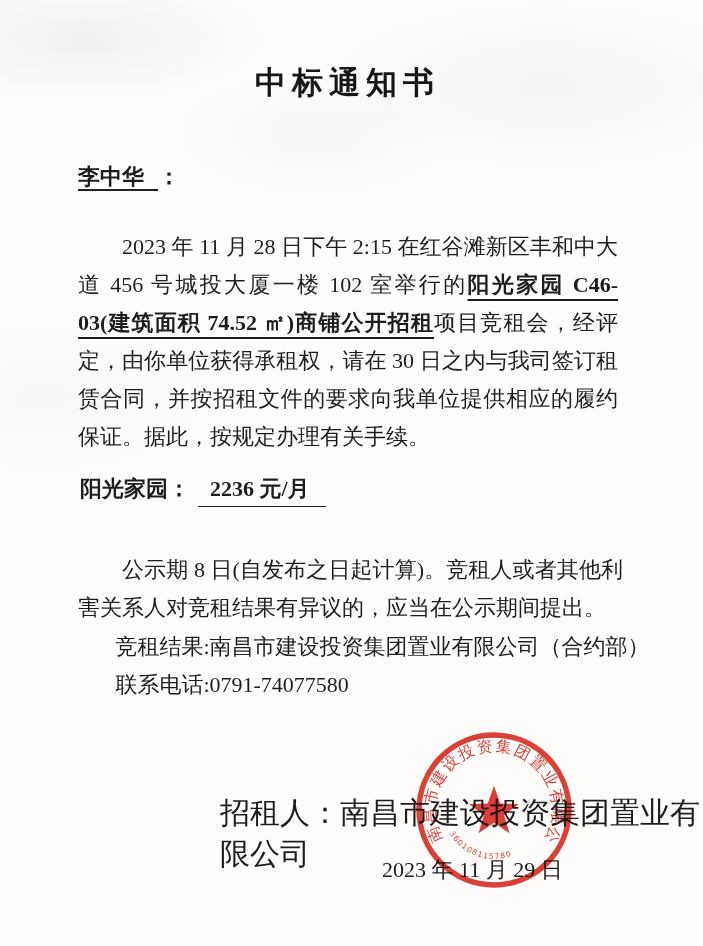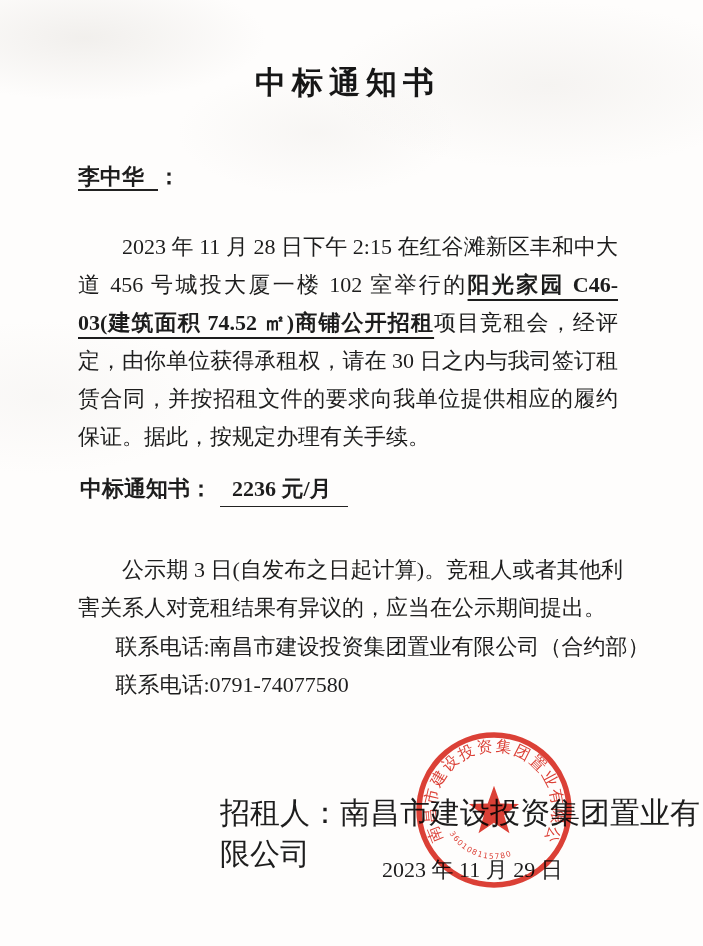--- a/index.html
+++ b/index.html
@@ -113,26 +113,26 @@
 
   <h1 class="doc-title">中标通知书</h1>
 
   <div class="addressee">
     <span class="name">李中华</span><span>：</span>
   </div>
 
   <p class="body-para"><span>2023 年 11 月 28 日下午 2:15 在红谷滩新区丰和中大道 456 号城投大厦一楼 102 室举行的</span><span class="highlight">阳光家园 C46-03(建筑面积 74.52 ㎡)商铺公开招租</span><span>项目竞租会，经评定，由你单位获得承租权，请在 30 日之内与我司签订租赁合同，并按招租文件的要求向我单位提供相应的履约保证。据此，按规定办理有关手续。</span></p>
 
   <div class="result-line">
-    <span>中标通知书：</span><span class="value">2236 元/月</span>
+    <span>阳光家园：</span><span class="value">2236 元/月</span>
   </div>
 
-  <p class="notice-para">公示期 3 日(自发布之日起计算)。竞租人或者其他利害关系人对竞租结果有异议的，应当在公示期间提出。</p>
+  <p class="notice-para">公示期 8 日(自发布之日起计算)。竞租人或者其他利害关系人对竞租结果有异议的，应当在公示期间提出。</p>
 
-  <div class="supervisor-line">联系电话:南昌市建设投资集团置业有限公司（合约部）</div>
+  <div class="supervisor-line">竞租结果:南昌市建设投资集团置业有限公司（合约部）</div>
 
   <div class="phone-line">联系电话:0791-74077580</div>
 
   <div class="lessor-line">招租人：南昌市建设投资集团置业有限公司</div>
 
   <div class="date-line">2023 年 11 月 29 日</div>
 
   <svg class="seal" viewBox="0 0 160 160" xmlns="http://www.w3.org/2000/svg">
     <defs>
       <path id="sealArc" d="M 29.8 109 A 58 58 0 1 1 130.2 109" fill="none"></path>

